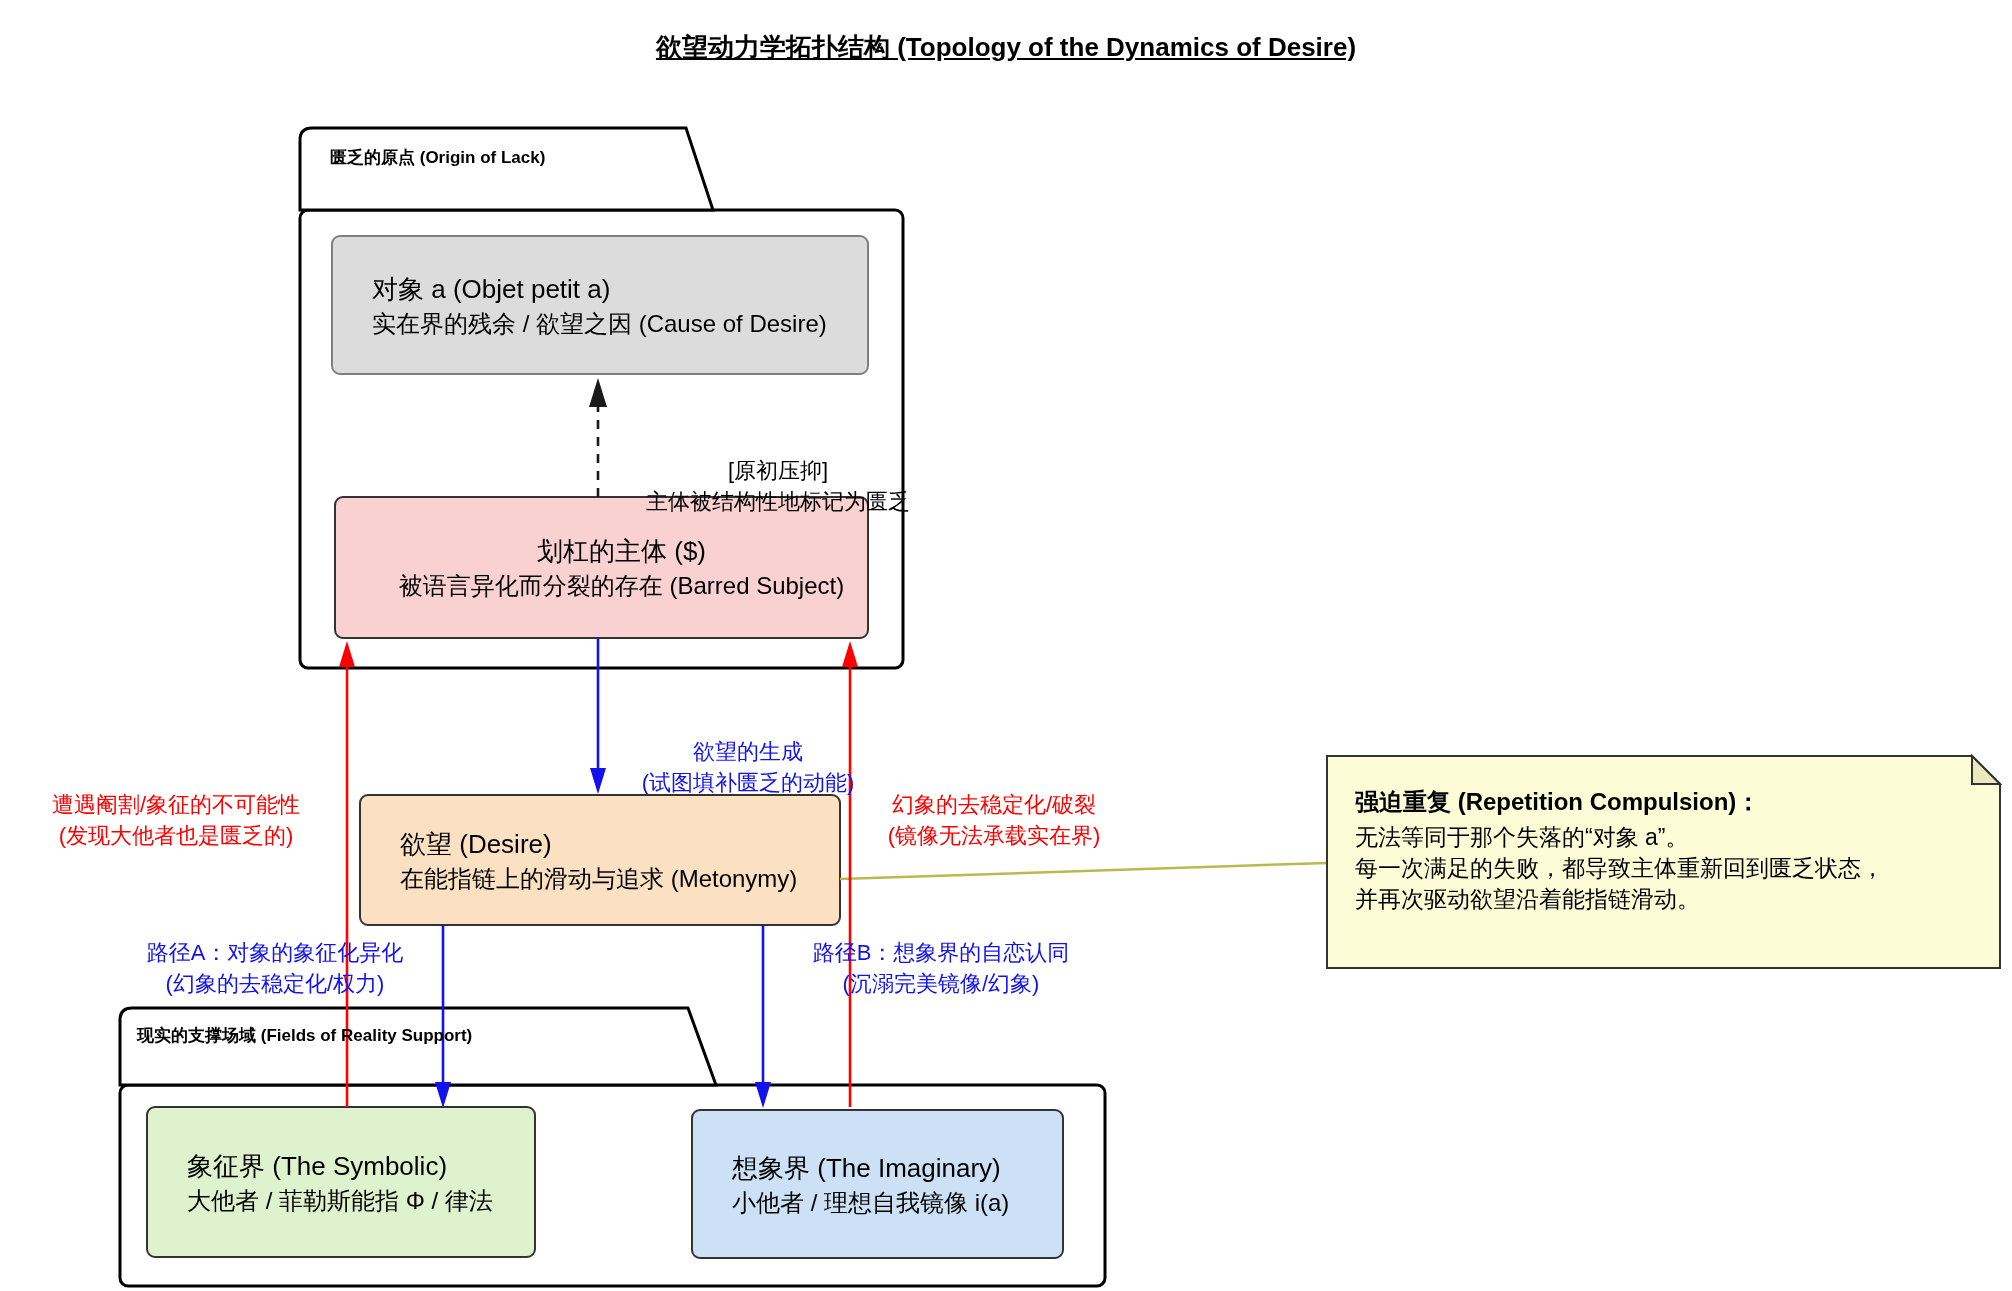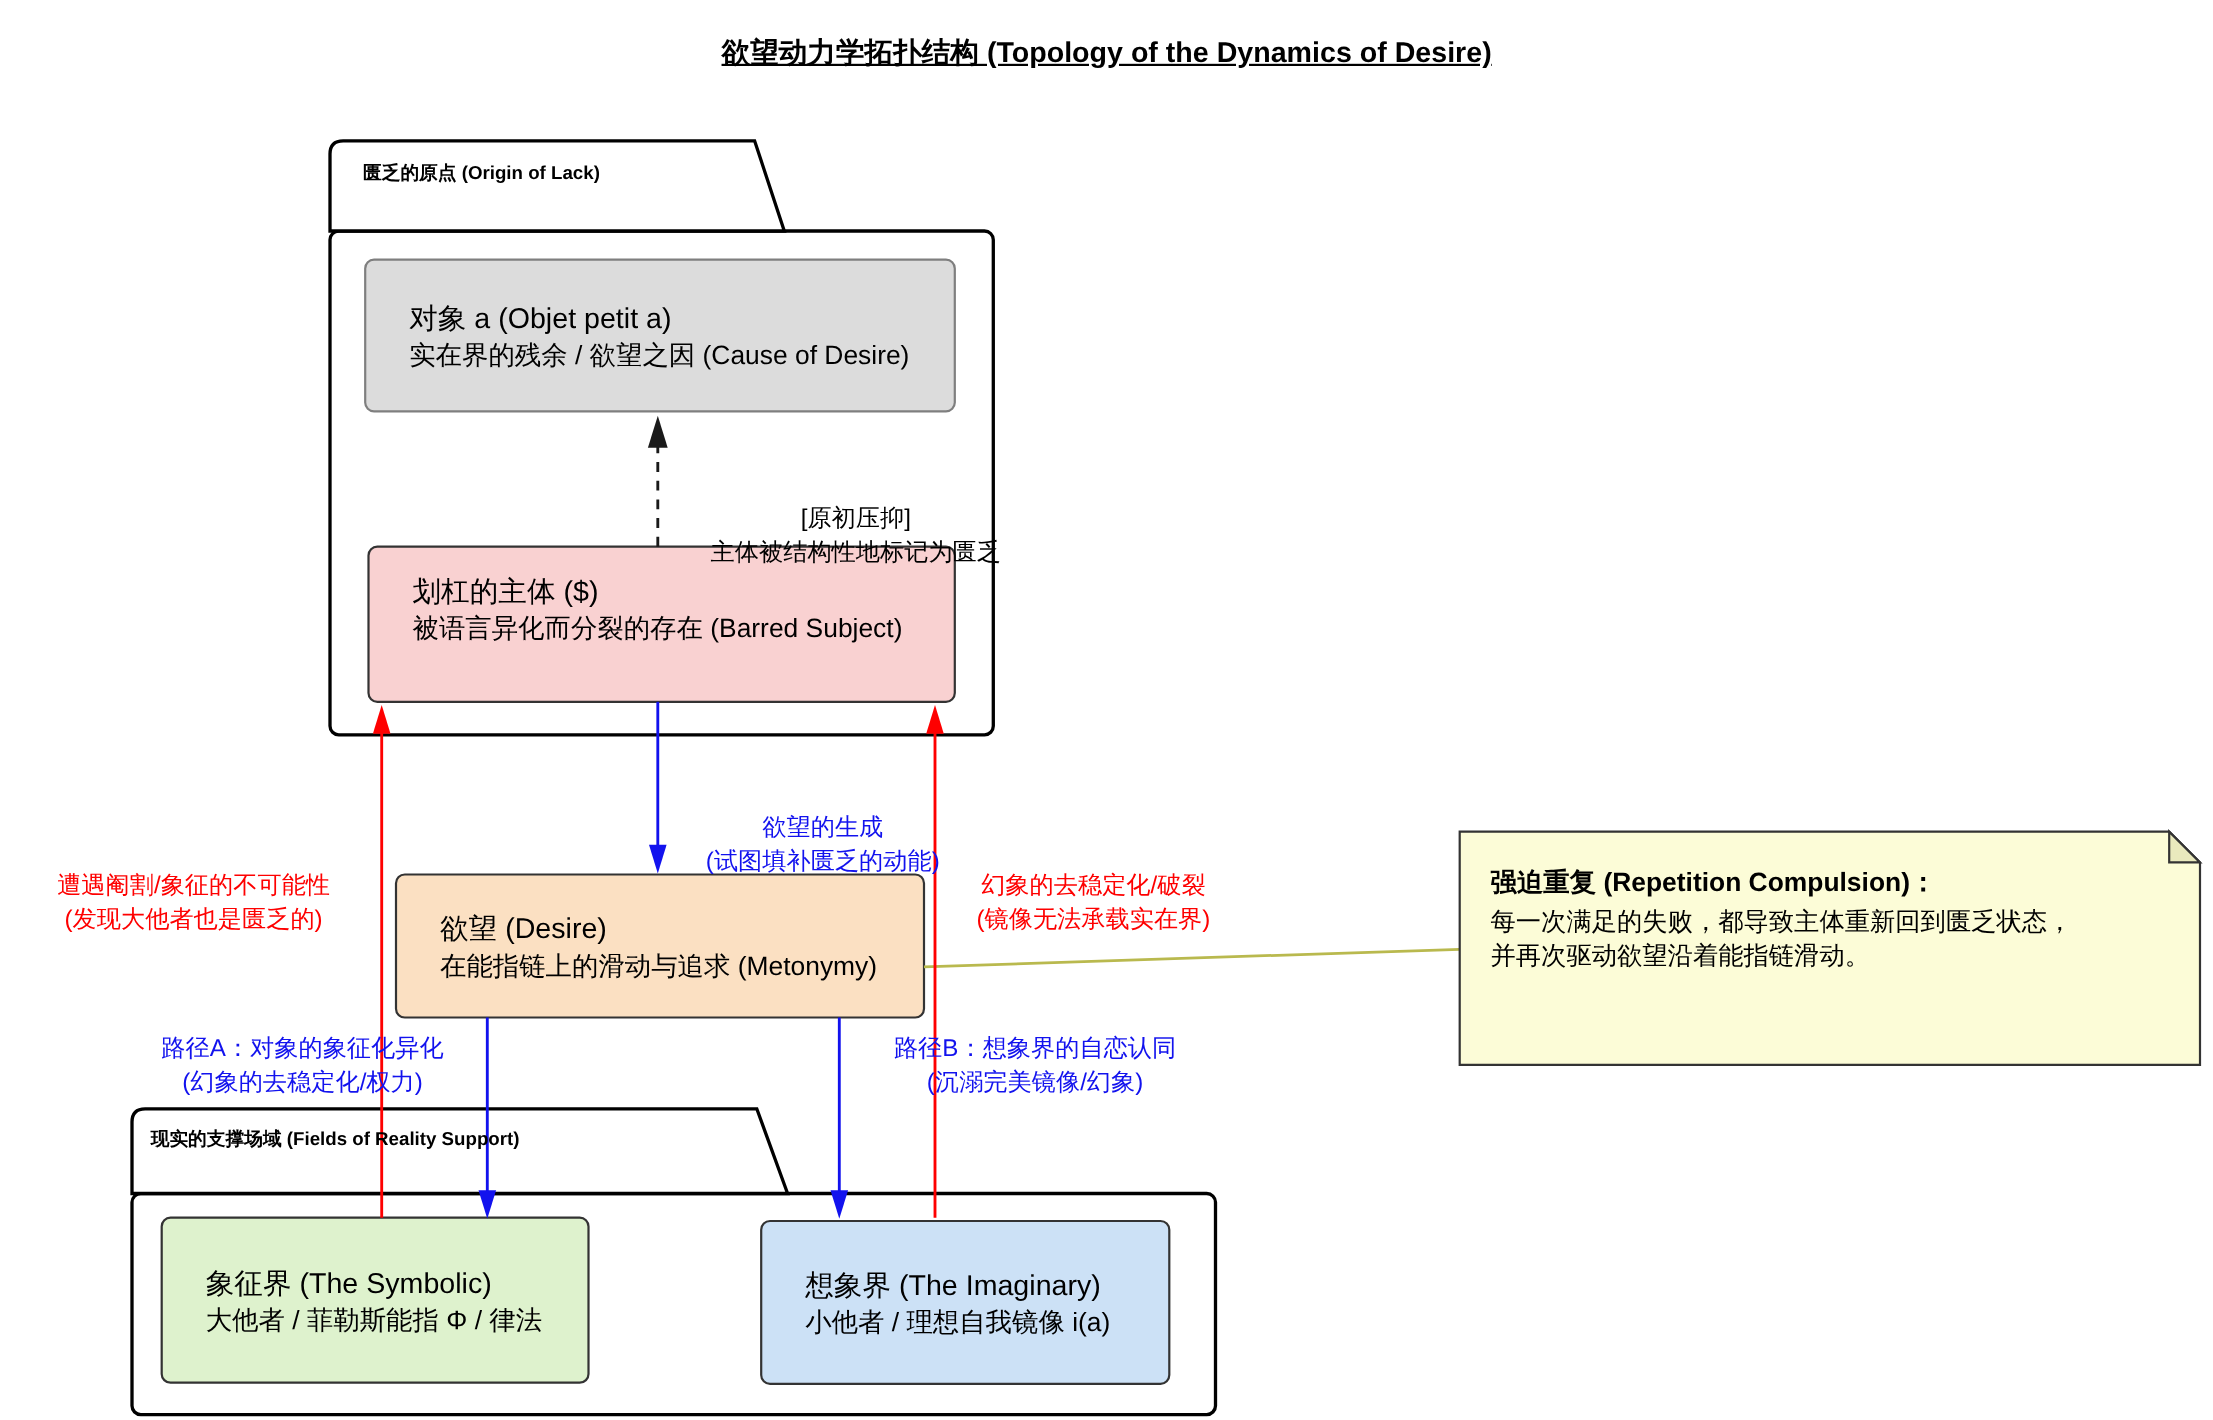--- a/index.html
+++ b/index.html
@@ -84,21 +84,21 @@
 
   <div class="abs diagram-title" style="left:0;top:30px;">欲望动力学拓扑结构 (Topology of the Dynamics of Desire)</div>
 
   <div class="abs pkg-title" style="left:330px;top:146px;">匮乏的原点 (Origin of Lack)</div>
   <div class="abs pkg-title" style="left:137px;top:1024px;">现实的支撑场域 (Fields of Reality Support)</div>
 
   <div class="abs node-text" style="left:332px;top:236px;width:536px;height:138px;">
     <div class="l1">对象 a (Objet petit a)</div>
     <div class="l2">实在界的残余 / 欲望之因 (Cause of Desire)</div>
   </div>
-  <div class="abs node-text" style="left:335px;top:483px;width:533px;height:141px;">
+  <div class="abs node-text" style="left:335px;top:497px;width:533px;height:141px;text-align:center;">
     <div class="l1">划杠的主体 ($)</div>
     <div class="l2">被语言异化而分裂的存在 (Barred Subject)</div>
   </div>
   <div class="abs node-text" style="left:360px;top:795px;width:480px;height:130px;">
     <div class="l1">欲望 (Desire)</div>
     <div class="l2">在能指链上的滑动与追求 (Metonymy)</div>
   </div>
   <div class="abs node-text" style="left:147px;top:1107px;width:388px;height:150px;">
     <div class="l1">象征界 (The Symbolic)</div>
     <div class="l2">大他者 / 菲勒斯能指 Φ / 律法</div>
@@ -128,17 +128,18 @@
     <div>路径A：对象的象征化异化</div>
     <div>(幻象的去稳定化/权力)</div>
   </div>
   <div class="abs edge-label blue" style="left:780px;top:937px;width:322px;">
     <div>路径B：想象界的自恋认同</div>
     <div>(沉溺完美镜像/幻象)</div>
   </div>
 
   <div class="abs note-title" style="left:1355px;top:786px;">强迫重复 (Repetition Compulsion)：</div>
   <div class="abs note-lines" style="left:1355px;top:822px;">
+    <div>无法等同于那个失落的“对象 a”。</div>
     <div>每一次满足的失败，都导致主体重新回到匮乏状态，</div>
     <div>并再次驱动欲望沿着能指链滑动。</div>
   </div>
 
 </div>
 
 </body></html>

